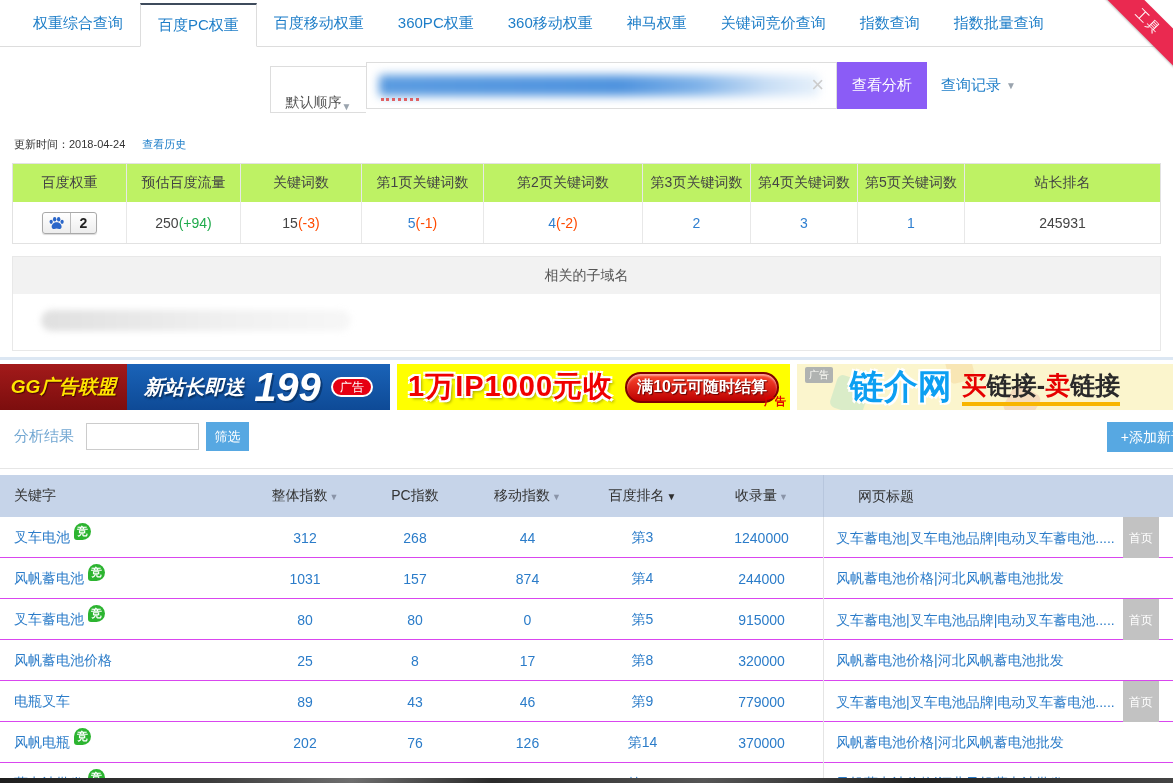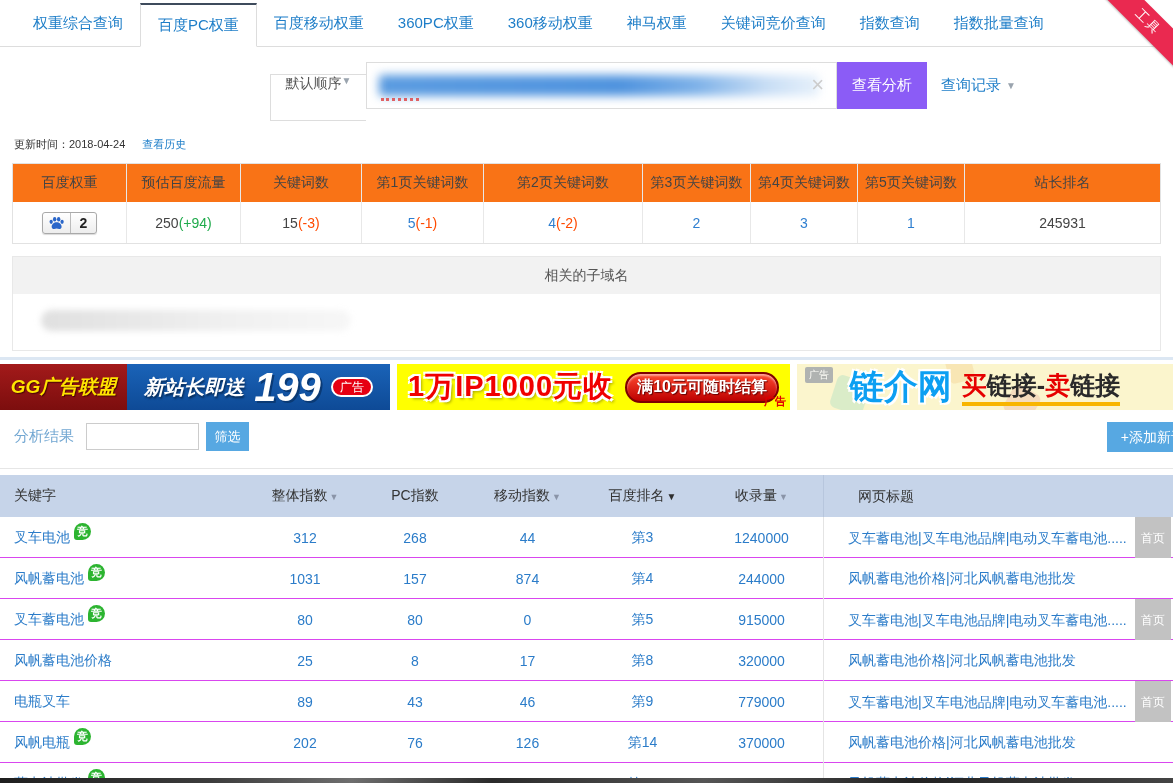--- a/index.html
+++ b/index.html
@@ -9,39 +9,39 @@
   
   .tabbar { display:flex; align-items:stretch; height:47px; border-bottom:1px solid #ddd; padding-left:16px; }
   .tab { display:flex; align-items:center; padding:0 17px; font-size:15px; color:#1e7ec8; cursor:pointer; white-space:nowrap; }
   .tab.active { border:1px solid #ddd; border-top:2px solid #3e4b5c; border-bottom:1px solid #fff; margin-bottom:-1px; margin-top:3px; background:#fff; color:#1e7ec8; }
 
   
   .ribbon { position:absolute; top:9px; right:-30px; width:110px; transform:rotate(45deg); background:#ea2950; color:#fff; text-align:center; font-size:13px; padding:4px 0; z-index:30; letter-spacing:2px; box-shadow:0 1px 2px rgba(0,0,0,.25); }
 
   
   .search-row { position:relative; height:48px; margin-top:15px; }
-  .sort-select { position:absolute; left:270px; top:12px; width:96px; height:47px; border:1px solid #ddd; border-right:none; display:flex; align-items:flex-start; justify-content:center; font-size:14px; color:#555; cursor:pointer; background:#fff; }
+  .sort-select { position:absolute; left:270px; top:4px; width:96px; height:47px; border:1px solid #ddd; border-right:none; display:flex; align-items:flex-end; justify-content:center; font-size:14px; color:#555; cursor:pointer; background:#fff; }
   .dd-arrow { font-size:10px; color:#9aa4ae; }
   .query-input { position:absolute; left:366px; top:0; width:471px; height:47px; border:1px solid #ddd; background:#fff; }
   .blur-blob { position:absolute; left:12px; top:12px; width:440px; height:21px; border-radius:3px;
       background:linear-gradient(90deg,#5a9be0 0%,#4f93de 55%,#7db1e8 72%,#c7ddf5 88%,#e7f1fb 100%); filter:blur(5px); }
   .red-squiggle { position:absolute; left:14px; bottom:7px; width:38px; border-bottom:3px dotted #e04040; opacity:.8; }
   .clear-x { position:absolute; right:12px; top:10px; font-size:22px; color:#ccc; cursor:pointer; line-height:24px; font-weight:300; }
   .analyze-btn { position:absolute; left:837px; top:0; width:90px; height:47px; background:#8b5cf6; color:#fff; border:none; font-size:15px; cursor:pointer; font-family:inherit; }
   .records-link { position:absolute; left:941px; top:14px; font-size:15px; color:#1e7ec8; cursor:pointer; display:flex; align-items:center; gap:5px; }
 
   
   .update-row { margin:27px 0 11px 14px; font-size:11px; color:#333; }
   .update-row .link { color:#1e7ec8; text-decoration:none; margin-left:14px; cursor:pointer; }
 
   
   .summary-table { margin:0 12px; border:1px solid #e2e2e2; display:grid; grid-template-columns:113px 114px 121px 122px 159px 108px 107px 107px 1fr; }
   .sm-cell { display:flex; align-items:center; justify-content:center; font-size:14px; border-left:1px solid #e8e8e8; }
   .sm-cell:first-child, .sm-cell.first { border-left:none; }
-  .sm-head { background:#f97316; height:38px; color:#444; }
+  .sm-head { background:#bef264; height:38px; color:#444; }
   .sm-body { background:#fff; height:41px; color:#444; }
   .green { color:#1faa4b; }
   .neg { color:#ff4a00; }
   .blue { color:#2f7fd0; }
   .dark { color:#444; }
   .paw-badge { display:inline-flex; align-items:center; border:1px solid #a9a9a9; border-radius:3px; overflow:hidden; background:linear-gradient(180deg,#fff,#ededed); box-shadow:0 1px 1px rgba(0,0,0,.15); cursor:pointer; }
   .paw-left { padding:3px 5px 2px; border-right:1px solid #bbb; display:flex; align-items:center; }
   .paw-num { padding:1px 9px; font-size:14px; font-weight:bold; color:#222; }
 
   
@@ -88,21 +88,21 @@
   .res-grid-row { display:grid; grid-template-columns:250px 110px 110px 115px 115px 123px 1fr; align-items:center; }
   .res-header { background:#c6d4e9; height:42px; font-size:14px; color:#333; }
   .res-header .hc { text-align:center; }
   .res-header .hc.left { text-align:left; padding-left:14px; }
   .res-header .hc.title { text-align:left; padding-left:34px; }
   .arr { font-size:9px; color:#8a94a8; margin-left:2px; }
   .arr.darkarr { color:#2e2e2e; font-size:10px; }
   .res-row { height:41px; border-bottom:1px solid #d946ef; background:#fff; font-size:14px; }
   .res-row .kw { padding-left:14px; color:#2b7cc9; cursor:pointer; white-space:nowrap; }
   .res-row .num { text-align:center; color:#2b7cc9; cursor:pointer; }
-  .res-row .title-cell { color:#2b7cc9; padding-left:24px; border-left:1px solid #e4e4e4; height:41px; line-height:41px; white-space:nowrap; overflow:hidden; cursor:pointer; }
+  .res-row .title-cell { color:#2b7cc9; padding-left:12px; border-left:1px solid #e4e4e4; height:41px; line-height:41px; white-space:nowrap; overflow:hidden; cursor:pointer; }
   .res-header .title-head-border { border-left:1px solid #b7c6dd; height:42px; line-height:42px; }
   .bid-badge { display:inline-block; width:17px; height:17px; background:#2cb430; border-radius:50% 50% 50% 3px; color:#fff; font-size:11px; line-height:17px; text-align:center; margin-left:4px; position:relative; top:-7px; font-weight:bold; }
   .home-badge { display:inline-block; background:#c2c2c2; color:#fff; font-size:12px; padding:1px 6px; margin-left:8px; vertical-align:1px; }
 
   .bottom-strip { position:absolute; left:0; bottom:0; width:100%; height:5px;
       background:linear-gradient(90deg,#1e1e1e 0%,#3c3c3c 18%,#6e6e6e 30%,#2a2a2a 42%,#555 60%,#222 78%,#444 100%); z-index:20; }
 </style>
 </head>
 <body>
 

